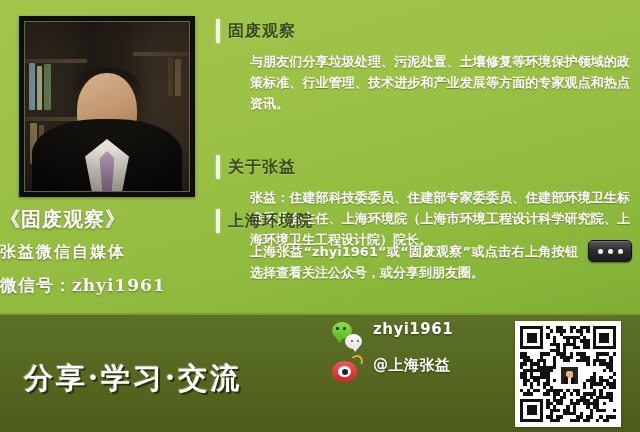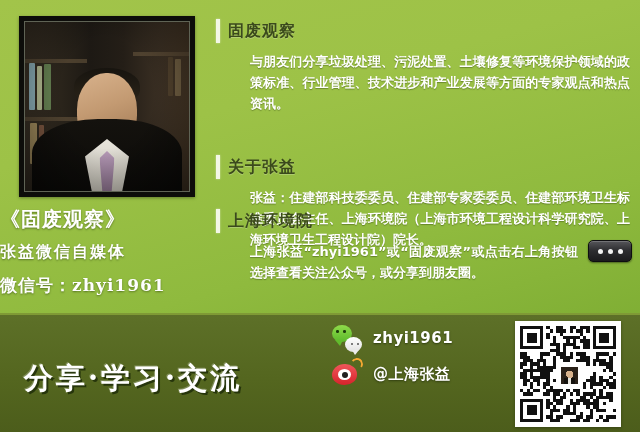--- a/index.html
+++ b/index.html
@@ -175,21 +175,21 @@
     text-shadow:2px 2px 0 rgba(30,45,8,.85), -1px -1px 0 rgba(255,255,255,.25);
     white-space:nowrap;
   }
 
   #social-list {
     position:absolute; left:332px; top:318px - 313px;
     top:5px;
     width:180px;
   }
   .social-row {
-    display:flex; align-items:center;
+    display:flex; align-items:flex-start;
     height:36px;
     margin-left:0;
   }
   .social-icon {
     width:30px; height:30px;
     position:relative; flex:0 0 30px;
     margin-right:11px;
   }
   .social-label {
     font-size:15px; font-weight:bold; color:#ffffff;

